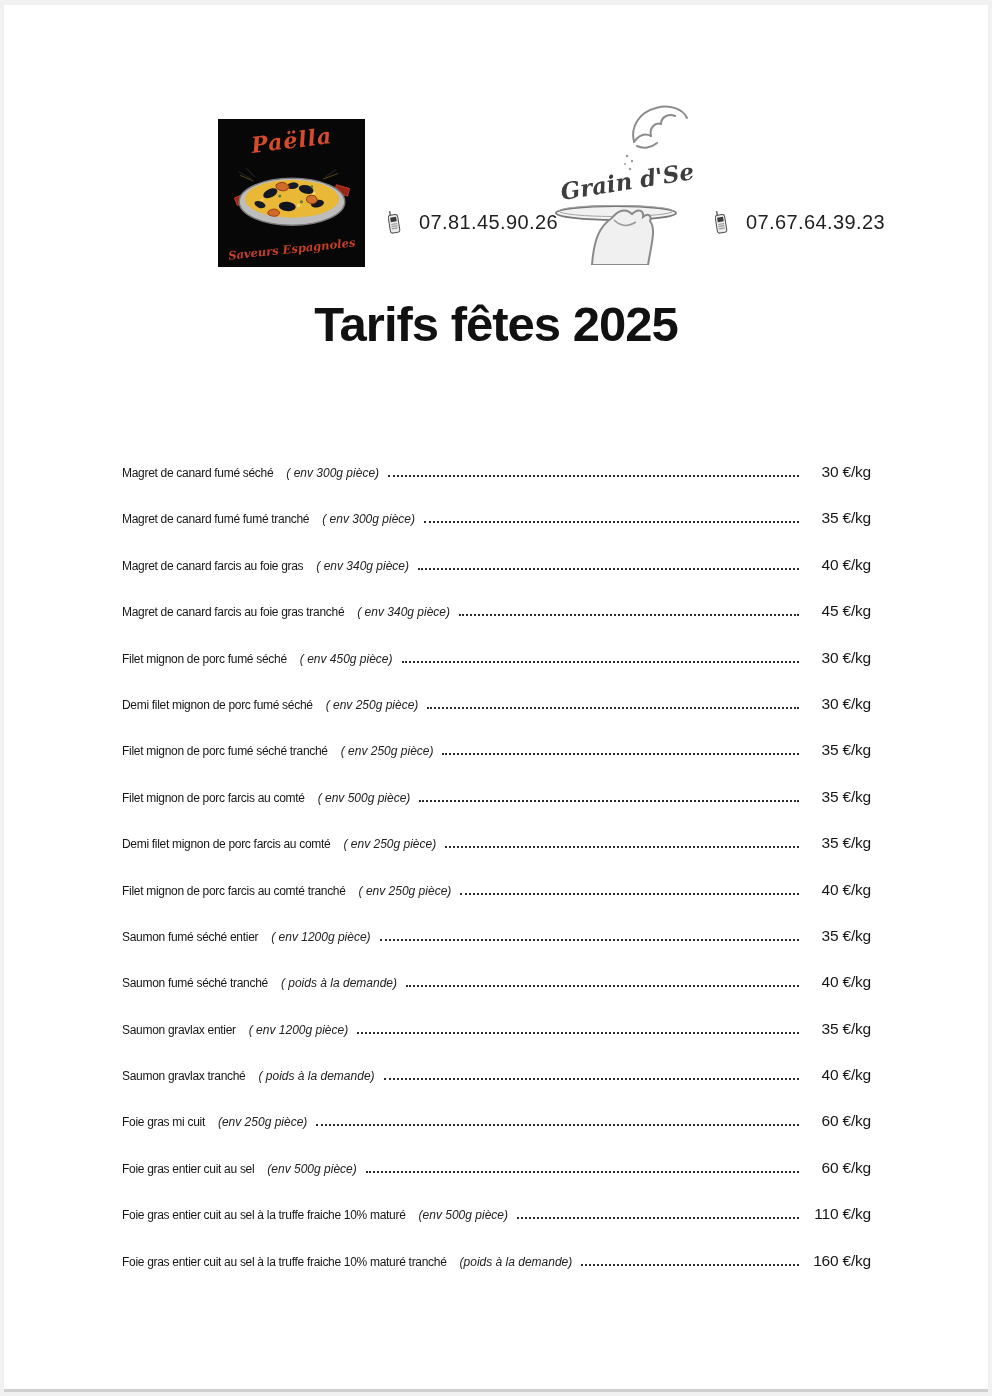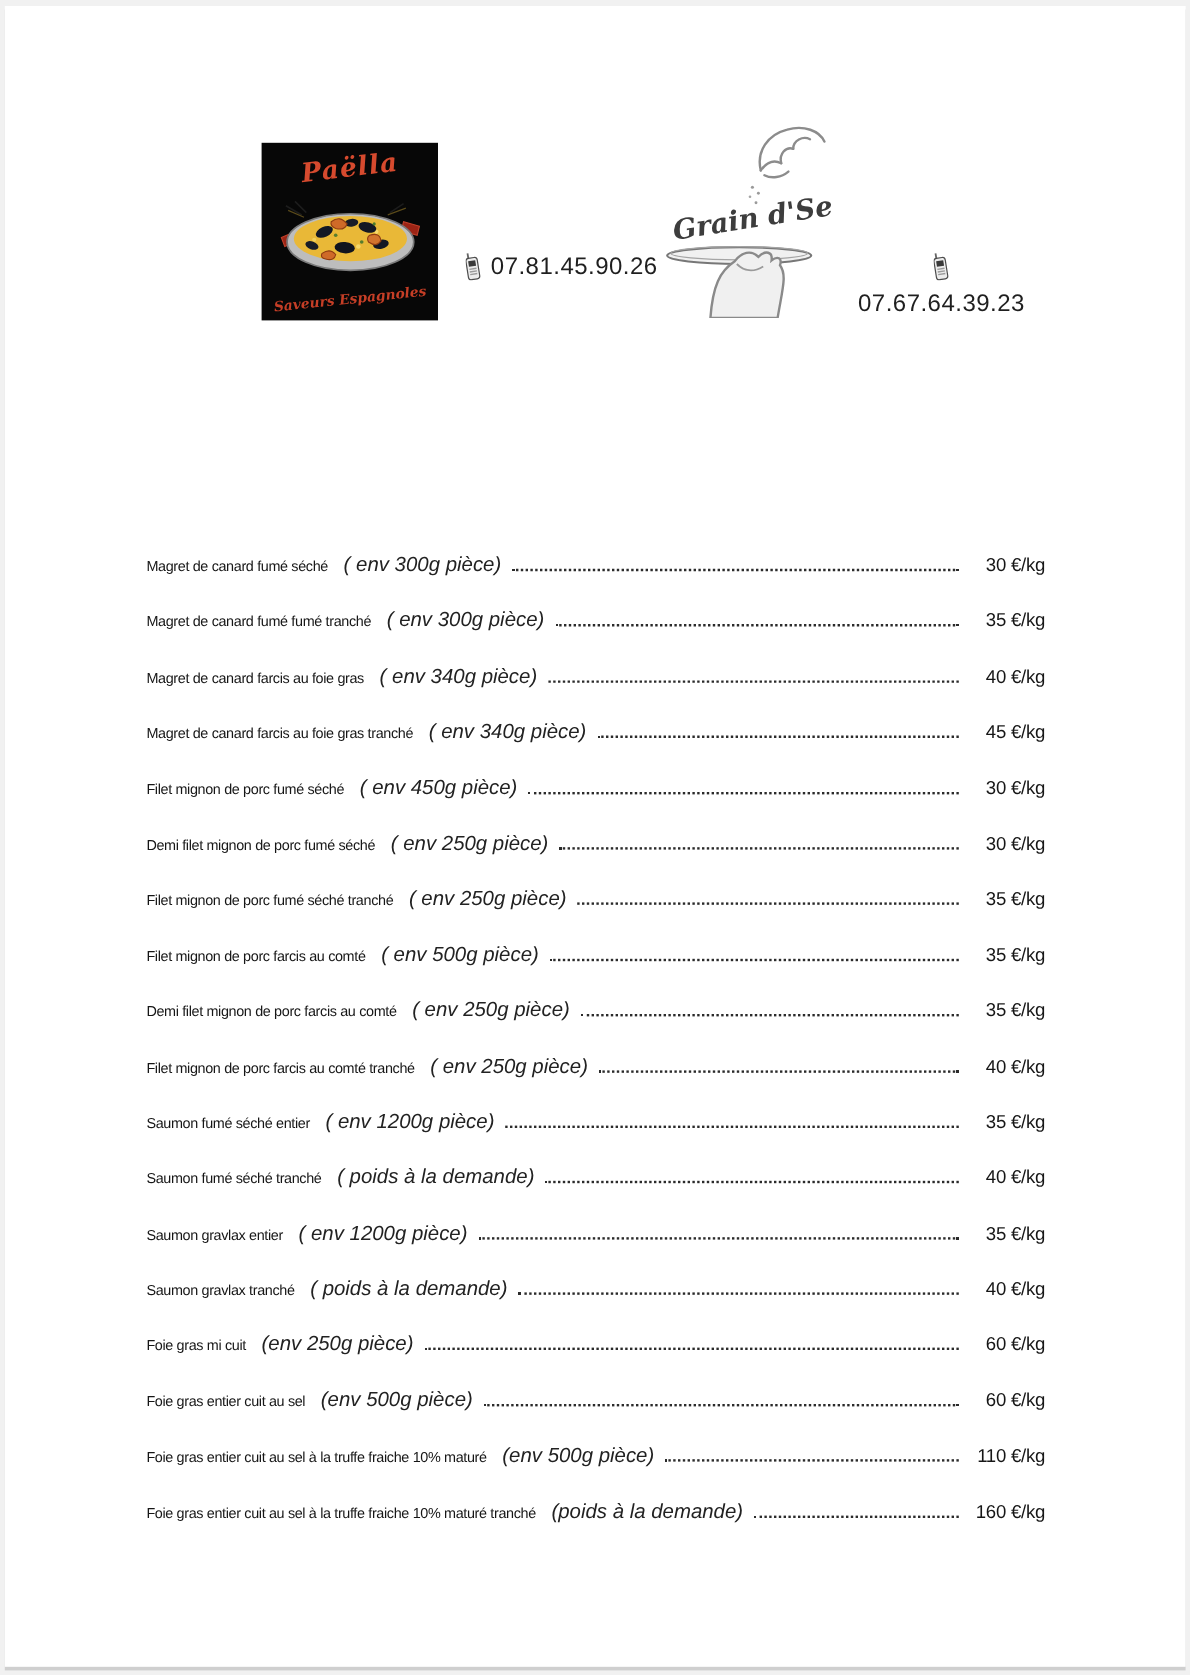--- a/index.html
+++ b/index.html
@@ -10,34 +10,34 @@
 
   
   .paella-logo{position:absolute;left:214px;top:114px;width:147px;height:148px;background:#070707;
                display:flex;flex-direction:column;align-items:center;justify-content:space-between;
                padding:10px 4px 12px;box-sizing:border-box;}
   .paella-title{color:#d64a2e;font-family:"DejaVu Serif",serif;font-style:italic;font-weight:700;
                 font-size:22px;letter-spacing:1px;transform:rotate(-7deg);line-height:1;}
   .paella-tagline{color:#c53e26;font-family:"DejaVu Serif",serif;font-style:italic;font-weight:600;
                   font-size:11.5px;transform:rotate(-6deg);white-space:nowrap;line-height:1;}
   .grain-logo{position:absolute;left:544px;top:95px;width:145px;height:165px;}
-  .phone{position:absolute;display:flex;align-items:center;gap:8px;font-size:20px;color:#1f1f1f;
+  .phone{position:absolute;display:flex;align-items:center;gap:18px;font-size:20px;color:#1f1f1f;
          letter-spacing:.4px;text-align:right;}
   .phone-1{left:384px;top:205px;}
-  .phone-2{left:711px;top:205px;flex-direction:column;}
+  .phone-2{left:711px;top:205px;}
 
   
   .doc-title{position:absolute;top:291px;left:0;right:0;text-align:center;font-weight:700;
              font-size:49px;letter-spacing:-1px;color:#111;line-height:1.15;}
 
   
   .list{position:absolute;left:118px;top:414px;width:749px;}
   .row{display:flex;align-items:baseline;height:21px;margin-bottom:25.4px;color:#161616;}
   .item-name{font-size:12px;letter-spacing:-.3px;white-space:nowrap;}
-  .item-detail{font-style:italic;font-size:17px;margin-left:13px;white-space:nowrap;color:#222;}
+  .item-detail{font-style:italic;font-size:12px;margin-left:13px;white-space:nowrap;color:#222;}
   .leader{flex:1;min-width:0;height:1px;border-bottom:2px dotted #2b2b2b;margin:0 10px 0 9px;}
   .item-price{font-size:15.5px;letter-spacing:-.2px;min-width:62px;text-align:right;white-space:nowrap;margin-top:44px;}
 </style>
 </head>
 <body>
 
 <div class="canvas">
   <div class="page">
 
     <div class="paella-logo">
@@ -124,20 +124,21 @@
           <rect x="1" y="4.8" width="9.5" height="18" rx="2.4" fill="#ececec" stroke="#4d4d4d" stroke-width="1"></rect>
           <rect x="2.8" y="7.2" width="6" height="4.6" fill="#3a3a3a"></rect>
           <rect x="2.8" y="13.4" width="6" height="1.2" fill="#9a9a9a"></rect>
           <rect x="2.8" y="15.6" width="6" height="1.2" fill="#9a9a9a"></rect>
           <rect x="2.8" y="17.8" width="6" height="1.2" fill="#9a9a9a"></rect>
         </g>
       </svg>
       <span>07.67.64.39.23</span>
     </div>
 
+    <div class="doc-title">Tarifs fêtes 2025</div>
 
     <div class="list" id="price-list">
       <div class="row">
         <span class="item-name">Magret de canard fumé séché</span>
         <span class="item-detail">( env 300g  pièce)</span>
         <span class="leader"></span>
         <span class="item-price">30 €/kg</span>
       </div>
 
       <div class="row">

